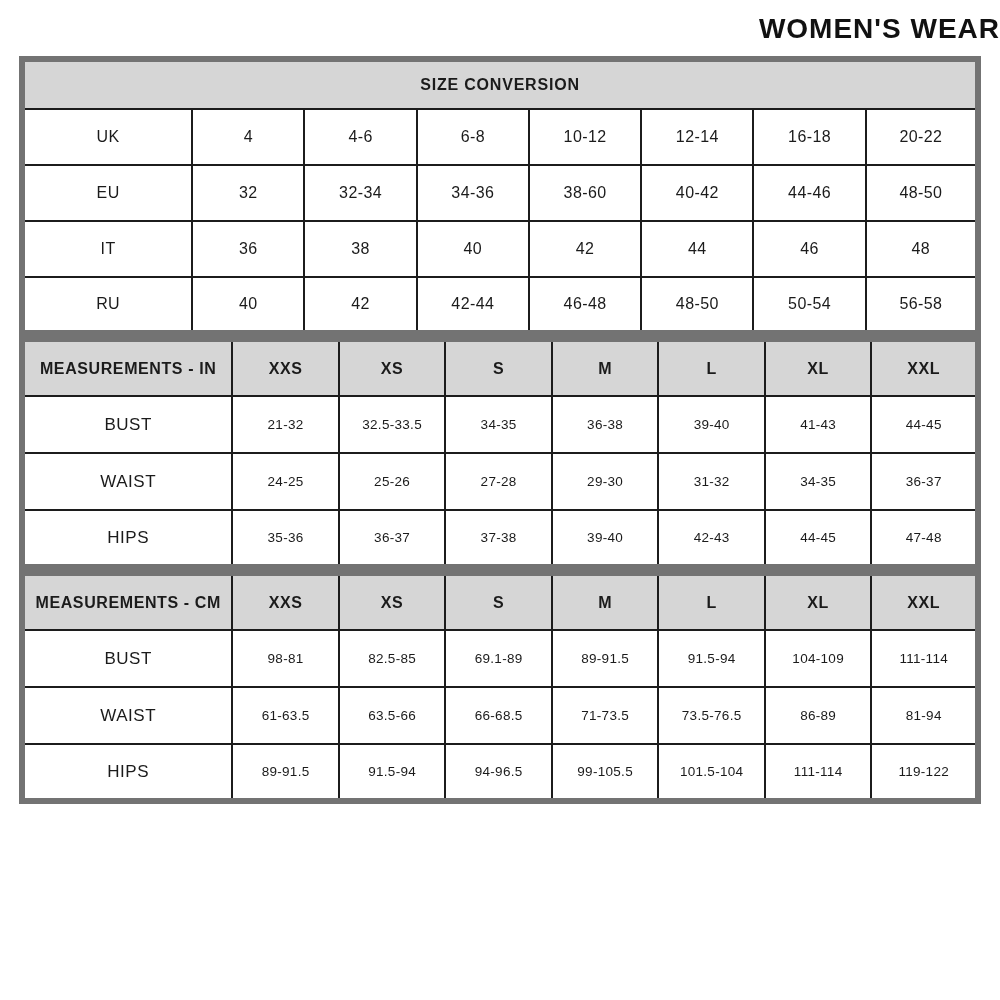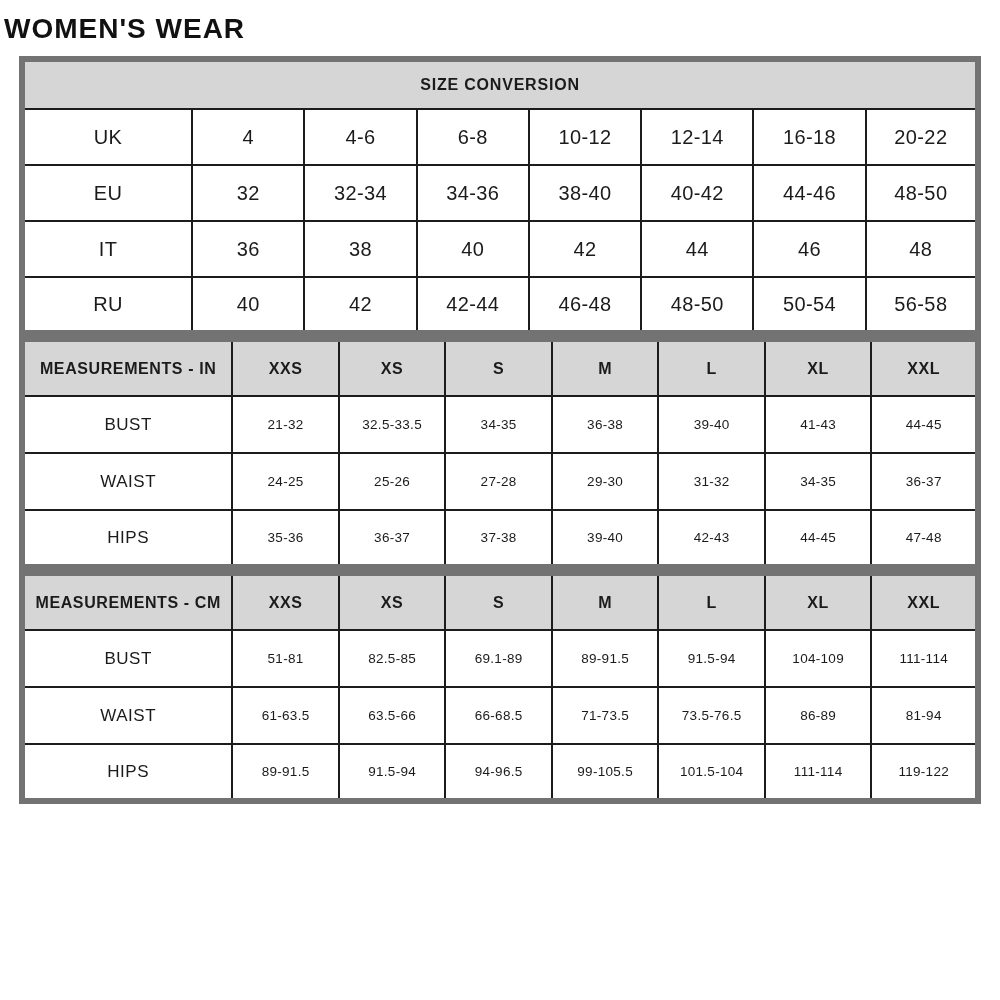--- a/index.html
+++ b/index.html
@@ -7,21 +7,21 @@
     width:1000px;height:1000px;
     background:#ffffff;
     font-family:"Liberation Sans", sans-serif;
     color:#1b1b1b;
     -webkit-font-smoothing:antialiased;
   }
   .page{width:1000px;}
   .page-title{
     margin:0;
     padding:13px 0 11px 4px;
-    text-align:left;
+    text-align:right;
     font-size:28px;
     font-weight:bold;
     letter-spacing:1px;
     color:#111;
   }
   table.tbl{
     width:962px;
     margin:0 auto;
     border-collapse:collapse;
     table-layout:fixed;
@@ -43,21 +43,21 @@
     font-weight:bold;
     font-size:16px;
     letter-spacing:0.8px;
   }
   .t1 thead tr.cols-row th{
     background:#ffffff;
     font-weight:normal;
     font-size:16.5px;
     letter-spacing:0.4px;
   }
-  .t1 td{font-size:20px;letter-spacing:0.4px;}
+  .t1 td{font-size:16px;letter-spacing:0.4px;}
   
   .t2, .t3{margin-top:7px;}
   .t3{margin-top:14px;}
   .t2 tr, .t3 tr{height:57px;margin-left:39px;}
   .t2 thead th, .t3 thead th{
     background:#d6d6d6;
     font-weight:bold;
     font-size:16px;
     letter-spacing:0.6px;
   }
@@ -100,21 +100,21 @@
           <td class="val">10-12</td>
           <td class="val">12-14</td>
           <td class="val">16-18</td>
           <td class="val">20-22</td>
         </tr>
         <tr>
           <td class="row-label">EU</td>
           <td class="val">32</td>
           <td class="val">32-34</td>
           <td class="val">34-36</td>
-          <td class="val">38-40</td>
+          <td class="val">38-60</td>
           <td class="val">40-42</td>
           <td class="val">44-46</td>
           <td class="val">48-50</td>
         </tr>
         <tr>
           <td class="row-label">IT</td>
           <td class="val">36</td>
           <td class="val">38</td>
           <td class="val">40</td>
           <td class="val">42</td>
@@ -211,21 +211,21 @@
           <th>S</th>
           <th>M</th>
           <th>L</th>
           <th>XL</th>
           <th>XXL</th>
         </tr>
       </thead>
       <tbody>
         <tr>
           <td class="row-label">BUST</td>
-          <td class="val">51-81</td>
+          <td class="val">98-81</td>
           <td class="val">82.5-85</td>
           <td class="val">69.1-89</td>
           <td class="val">89-91.5</td>
           <td class="val">91.5-94</td>
           <td class="val">104-109</td>
           <td class="val">111-114</td>
         </tr>
         <tr>
           <td class="row-label">WAIST</td>
           <td class="val">61-63.5</td>

